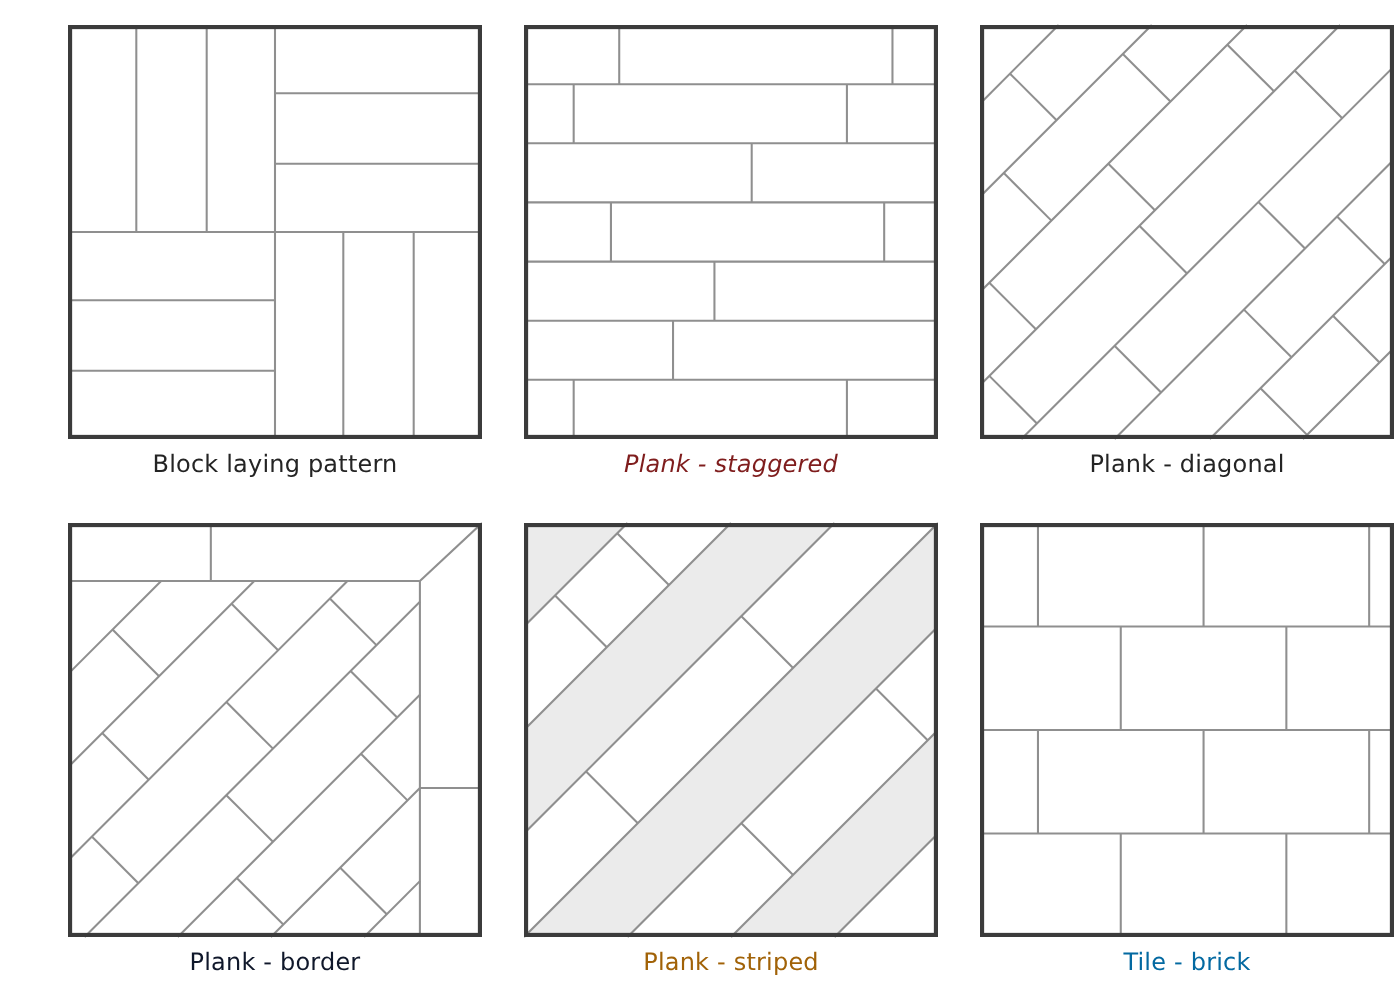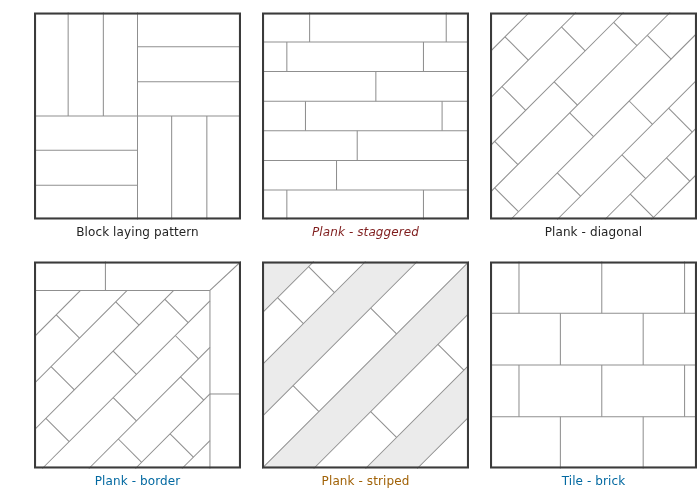--- a/index.html
+++ b/index.html
@@ -130,21 +130,21 @@
           <line x1="76.5" y1="86.5" x2="99" y2="109" stroke="#8f8f8f" stroke-width="1"></line>
           <line x1="11.5" y1="151.5" x2="34" y2="174" stroke="#8f8f8f" stroke-width="1"></line>
           <line x1="126.5" y1="36.5" x2="149" y2="59" stroke="#8f8f8f" stroke-width="1"></line>
           <line x1="76.5" y1="131.5" x2="99" y2="154" stroke="#8f8f8f" stroke-width="1"></line>
           <line x1="136.5" y1="71.5" x2="159" y2="94" stroke="#8f8f8f" stroke-width="1"></line>
           <line x1="81.5" y1="171.5" x2="104" y2="194" stroke="#8f8f8f" stroke-width="1"></line>
           <line x1="141.5" y1="111.5" x2="164" y2="134" stroke="#8f8f8f" stroke-width="1"></line>
           <line x1="131.5" y1="166.5" x2="154" y2="189" stroke="#8f8f8f" stroke-width="1"></line>
           <rect x="1" y="1" width="198" height="198" fill="none" stroke="#3b3b3b" stroke-width="2"></rect>
         </svg>
-      <figcaption style="color: #0369a1;">Plank - border</figcaption>
+      <figcaption style="color: #0f172a;">Plank - border</figcaption>
     </figure>
 
     <figure>
       <svg width="207" height="208" viewBox="0 0 200 200">
           <polygon points="0,0 50,0 0,50" fill="#ebebeb" stroke="none"></polygon>
           <polygon points="100,0 150,0 0,150 0,100" fill="#ebebeb" stroke="none"></polygon>
           <polygon points="200,0 200,50 50,200 0,200" fill="#ebebeb" stroke="none"></polygon>
           <polygon points="200,100 200,150 150,200 100,200" fill="#ebebeb" stroke="none"></polygon>
           <line x1="0" y1="50" x2="50" y2="0" stroke="#8f8f8f" stroke-width="1"></line>
           <line x1="0" y1="100" x2="100" y2="0" stroke="#8f8f8f" stroke-width="1"></line>

